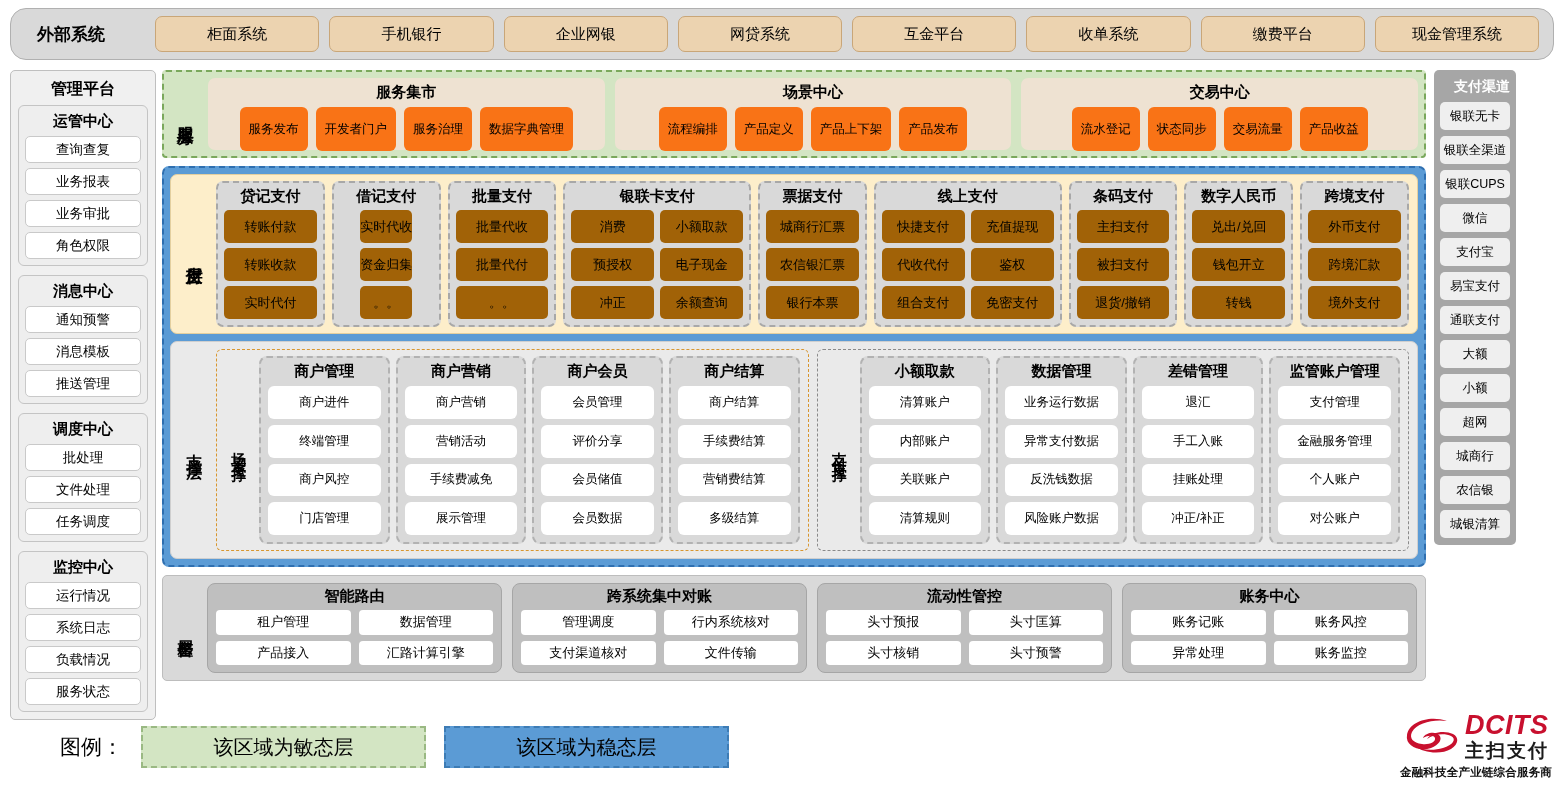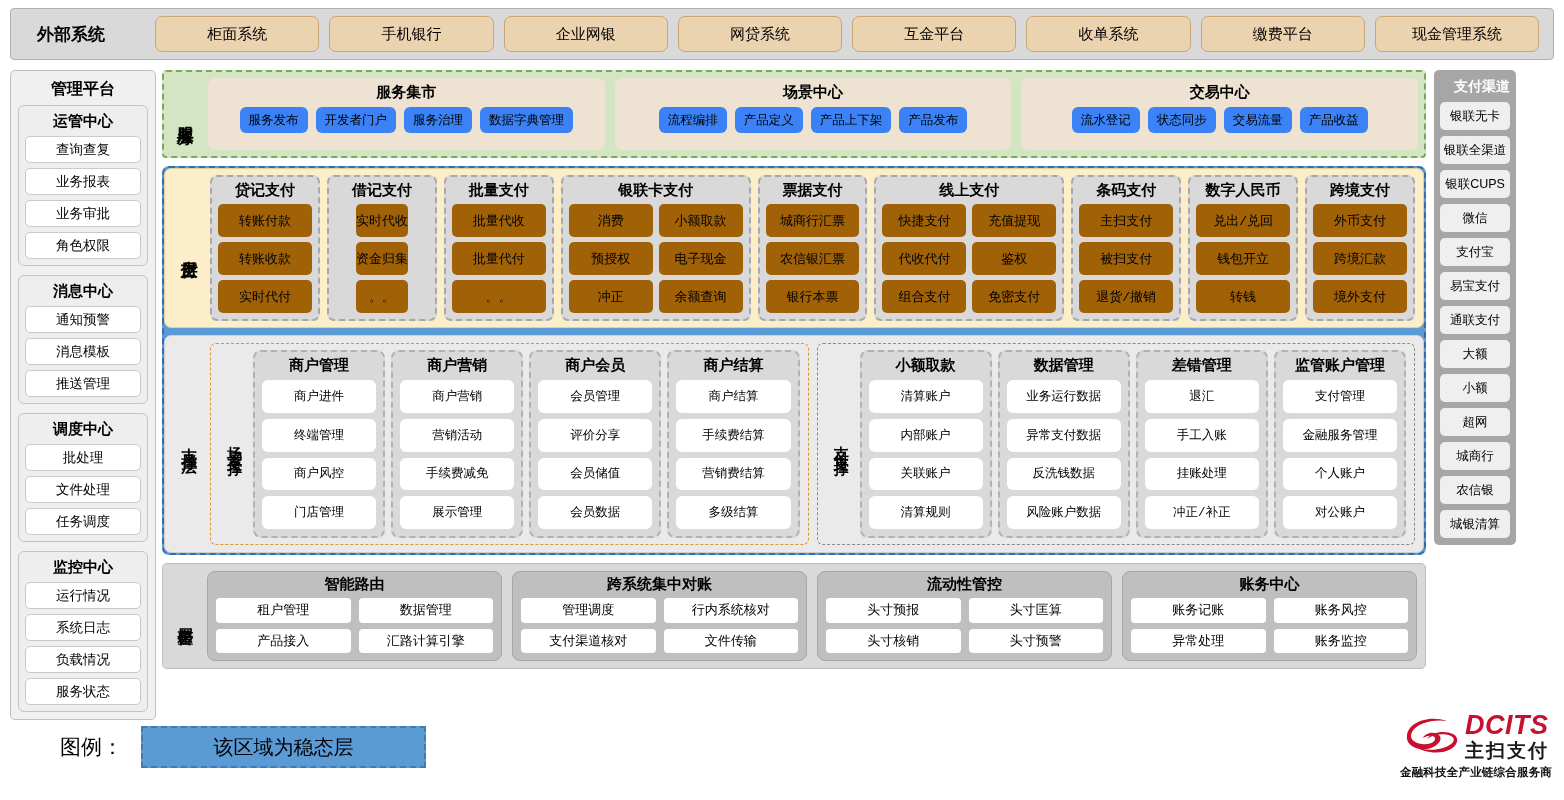--- a/index.html
+++ b/index.html
@@ -6,21 +6,21 @@
   body{
     width:1564px;height:800px;background:#ffffff;
     font-family:"Liberation Sans","DejaVu Sans",sans-serif;
     color:#000;overflow:hidden;
   }
   .page{position:relative;width:1564px;height:800px;}
 
   
   .ext-bar{
     position:absolute;left:10px;top:8px;width:1544px;height:52px;
-    background:#d9d9d9;border:1px solid #b0b0b0;border-radius:4px;
+    background:#d9d9d9;border:1px solid #b0b0b0;border-radius:16px;
     display:flex;align-items:center;box-sizing:border-box;padding:0 14px;
   }
   .ext-title{font-size:17px;font-weight:bold;width:118px;flex:none;text-align:left;padding-left:12px;}
   .ext-items{flex:1;display:flex;justify-content:space-between;gap:10px;}
   .ext-chip{
     background:#ecd3b0;border:1px solid #c9a678;border-radius:7px;
     height:36px;min-width:120px;flex:1;display:flex;align-items:center;justify-content:center;
     font-size:15px;box-sizing:border-box;
   }
 
@@ -71,28 +71,28 @@
     font-size:17px;font-weight:bold;line-height:1.02;
     writing-mode:vertical-rl;text-orientation:upright;letter-spacing:1px;
   }
   .svc-card{
     flex:1;background:#eee2d2;border-radius:7px;box-sizing:border-box;
     padding:4px 8px 6px;display:flex;flex-direction:column;
   }
   .svc-card-title{text-align:center;font-size:15px;font-weight:bold;padding:1px 0 5px;}
   .svc-chips{display:flex;gap:8px;justify-content:center;}
   .svc-chip{
-    background:#3b82f6;border-radius:6px;height:20px;padding:3px 9px;
+    background:#f97316;border-radius:6px;height:20px;padding:12px 9px;
     display:flex;align-items:center;justify-content:center;font-size:12.5px;white-space:nowrap;
   }
 
   
   .blue-wrap{
     margin-top:8px;background:#5b9bd5;border:2px dashed #2f6fb0;border-radius:7px;
-    box-sizing:border-box;font-family:Liberation Mono, monospace;
+    padding:6px;box-sizing:border-box;
   }
 
   
   .pay-layer{
     background:#fdeeca;border:1px solid #e3cf9f;border-radius:7px;
     display:flex;align-items:stretch;padding:6px 8px;box-sizing:border-box;gap:7px;
     height:160px;
   }
   .pay-group{
     background:#d9d9d9;border:2px dashed #a8a8a8;border-radius:7px;
@@ -563,20 +563,21 @@
               </div>
             </div>
           </div>
         </div>
     </div>
 
   </div>
 
   <div class="legend">
     <div class="legend-label">图例：</div>
+    <div class="legend-chip agile">该区域为敏态层</div>
     <div class="legend-chip stable">该区域为稳态层</div>
   </div>
 
   <div class="logo">
     <div class="logo-top">
       <svg width="58" height="44" viewBox="0 0 58 44">
         <path d="M44 7 C26 1, 6 8, 4 21 C2 32, 16 38, 28 34 C36 31, 40 25, 36 21 C32 17, 22 19, 20 24 C25 21, 31 21, 32 24 C33 28, 26 31, 19 30 C10 29, 6 24, 9 18 C14 9, 30 5, 44 7 Z" fill="#c8102e"></path>
         <path d="M50 20 C42 16, 28 18, 24 25 C30 20, 42 19, 48 22 C54 25, 50 31, 40 34 C30 37, 18 36, 12 32 C20 39, 38 41, 48 35 C56 30, 56 23, 50 20 Z" fill="#c8102e"></path>
       </svg>
       <div class="logo-text">

